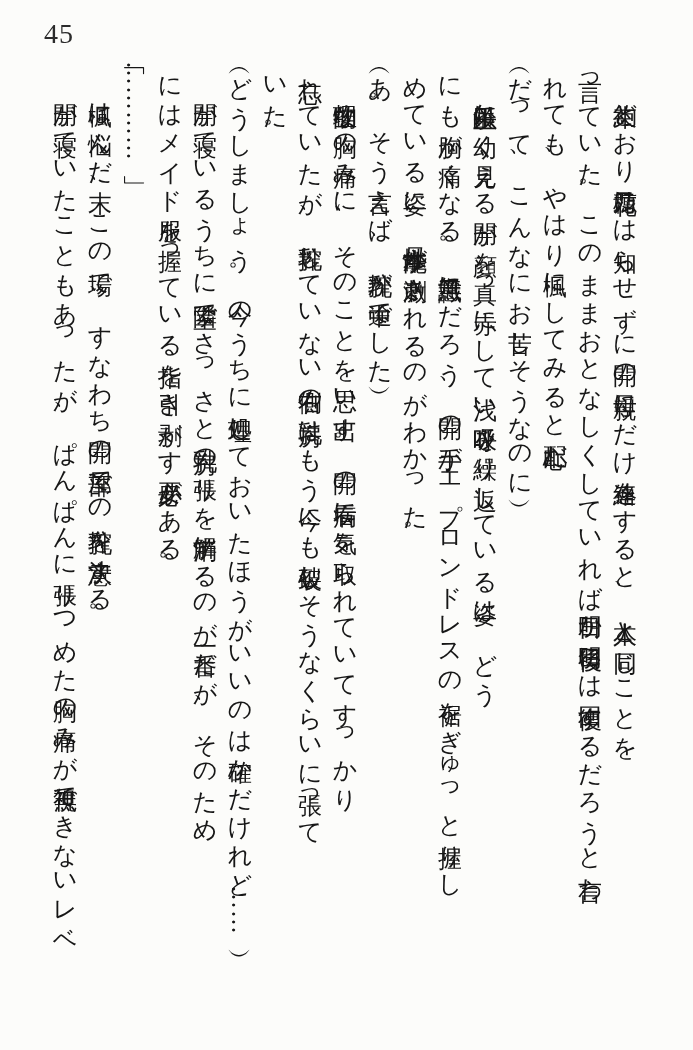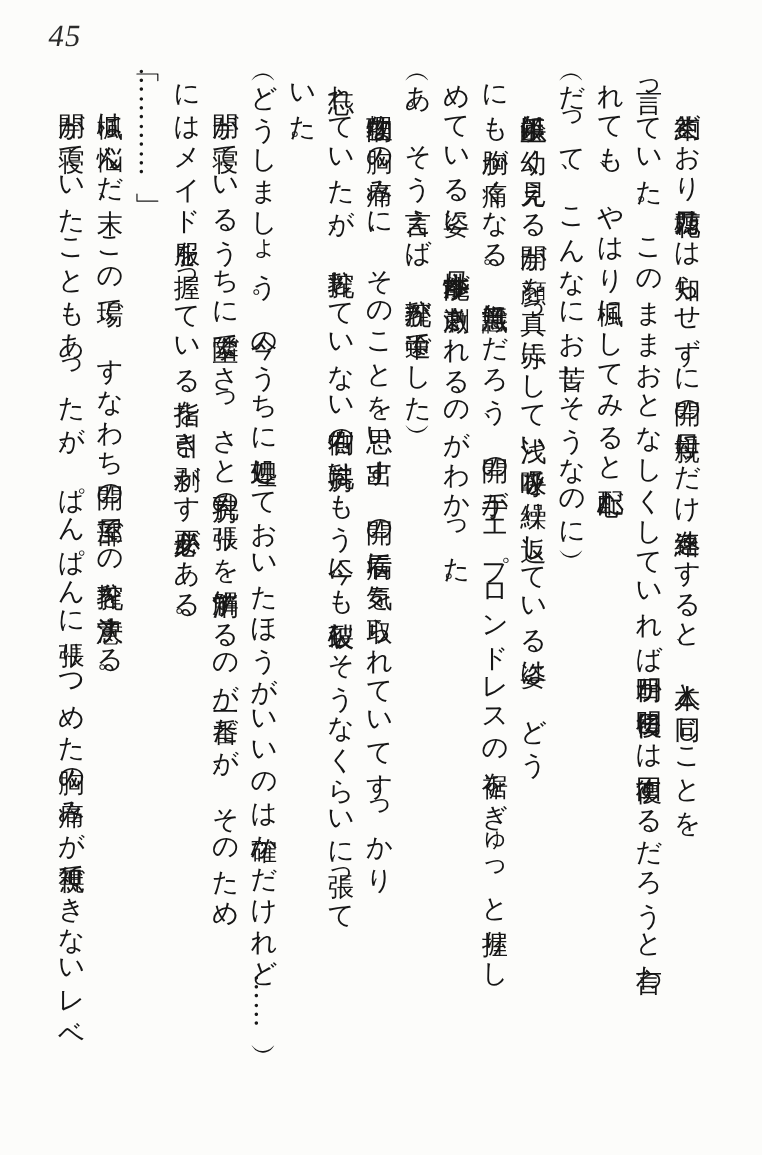--- a/index.html
+++ b/index.html
@@ -13,21 +13,20 @@
     height: 1050px;
     background: var(--paper);
     overflow: hidden;
     font-family: "DejaVu Serif", "Liberation Serif", serif;
   }
   .page-number {
     position: absolute;
     top: 18px;
     left: 44px;
     font-family: "Liberation Serif", "DejaVu Serif", serif;
-    font-style: italic;
     font-size: 28px;
     letter-spacing: 1px;
     color: #2b2b2b;
   }
   .text-area {
     position: absolute;
     top: 60px;
     right: 51px;
     width: 596px;
     height: 958px;

